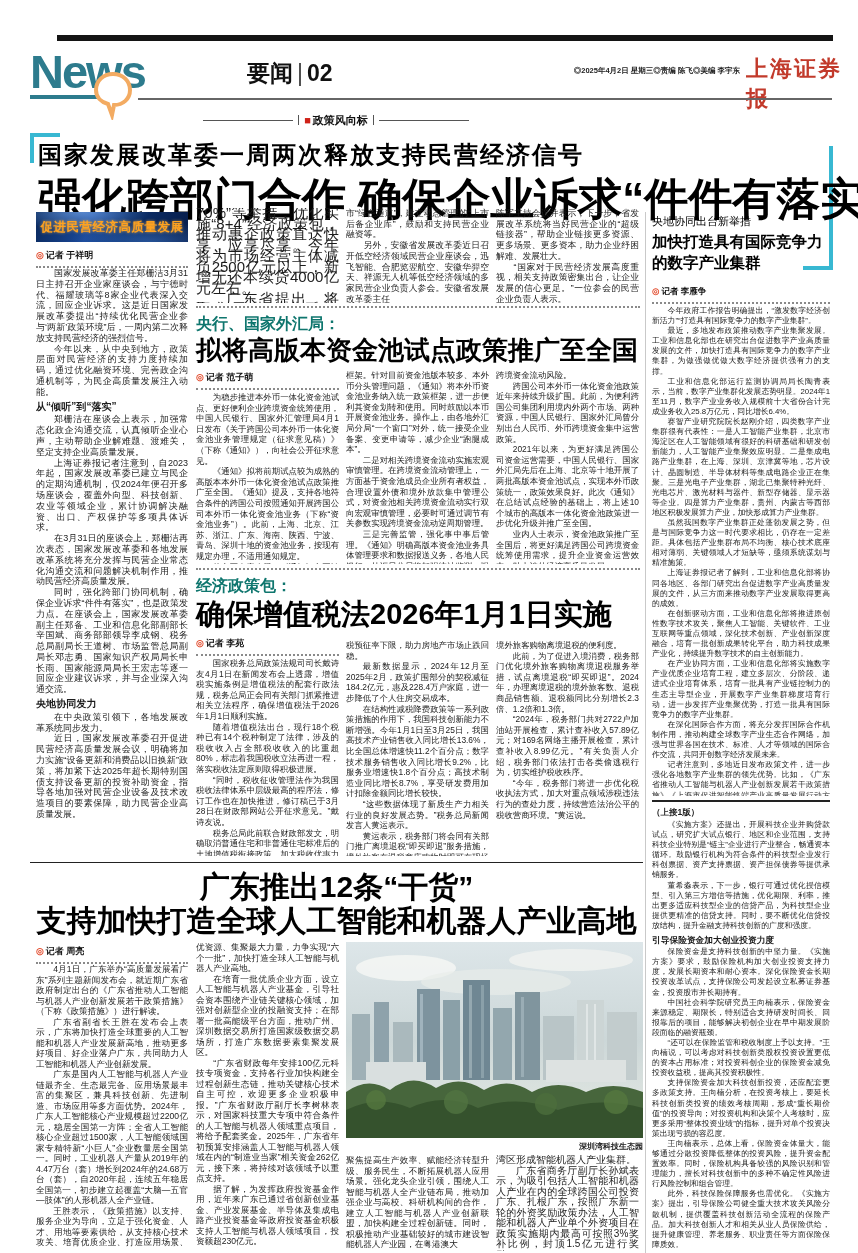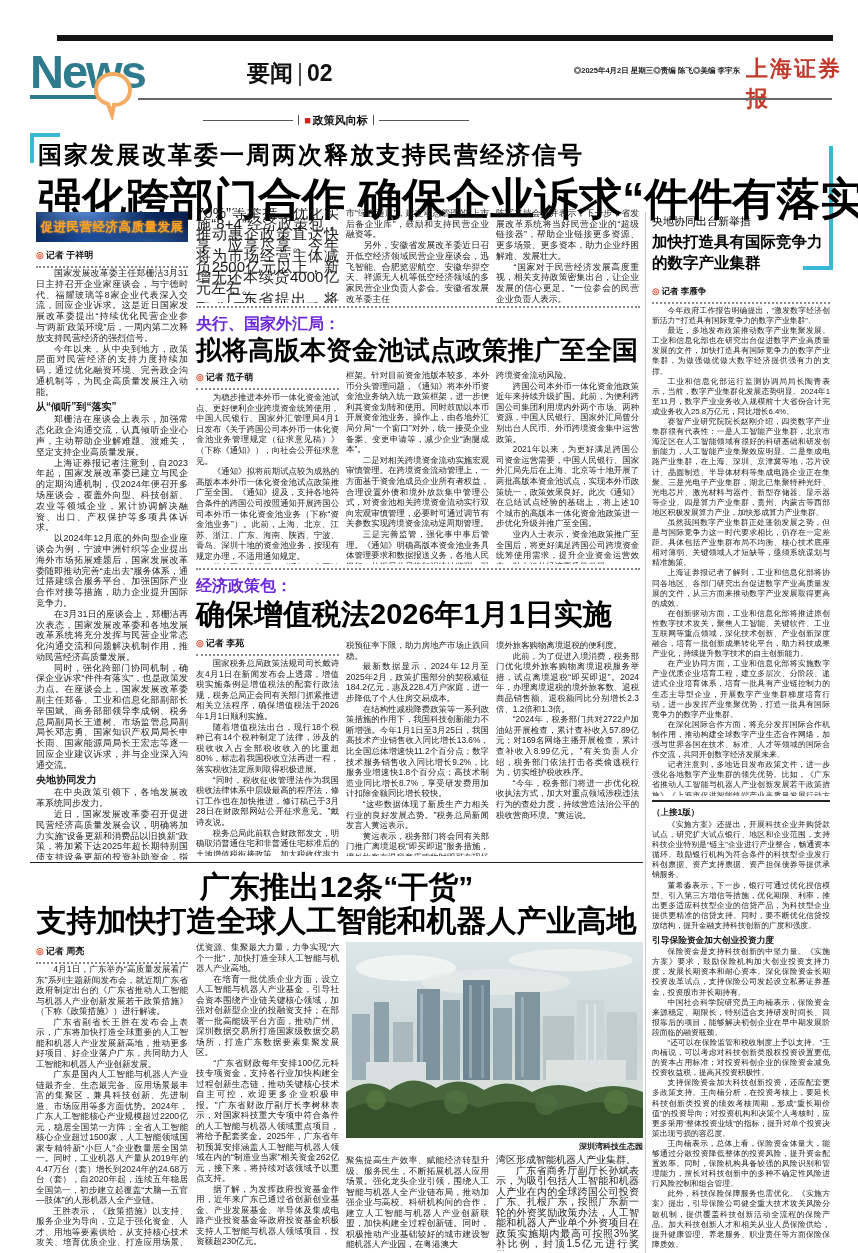--- a/index.html
+++ b/index.html
@@ -34,21 +34,21 @@
   .kicker-lead { position:absolute; font-size:24px; font-weight:800; letter-spacing:2px; color:#000; }
   .headline-lead { position:absolute; font-size:44px; font-weight:900; letter-spacing:0px; color:#000; white-space:nowrap; }
   .banner { position:absolute; display:flex; align-items:center; justify-content:center;
             background:
               radial-gradient(ellipse at 30% 0%, rgba(140,190,255,0.55), rgba(0,0,0,0) 45%),
               radial-gradient(ellipse at 75% 100%, rgba(90,160,255,0.35), rgba(0,0,0,0) 50%),
               linear-gradient(105deg,#0a2a5e 0%,#1a4898 35%,#0b2f6b 60%,#071d4a 100%);
             }
   .banner span { color:#ffa21f; font-weight:900; font-size:12.5px; letter-spacing:0.5px;
                  text-shadow:0 0 3px rgba(255,180,60,0.8); }
-  .mid-kicker { position:absolute; font-size:16px; font-weight:800; color:#6d28d9; }
+  .mid-kicker { position:absolute; font-size:16px; font-weight:800; color:#0f766e; }
   .mid-headline { position:absolute; font-weight:900; color:#000; white-space:nowrap; }
   .center-headline { position:absolute; text-align:center; font-weight:900; color:#000; }
   .r-kicker { position:absolute; font-size:11px; font-weight:400; color:#000; }
   .r-headline { position:absolute; font-size:15.5px; font-weight:900; line-height:21px; color:#000; }
   .cont-label { position:absolute; font-size:8.5px; font-weight:800; }
   .vdiv { position:absolute; width:1px; background:#c9c9c9; }
   .photo-frame { position:absolute; overflow:hidden; background:#ccd5d6; }
   .caption { position:absolute; font-size:8px; font-weight:bold; text-align:right; color:#222; }
 </style>
 </head>
@@ -90,21 +90,20 @@
     </div>
     <div class="byline" style="left:36px;top:249px;width:152px;">
       <span class="ring">◎</span><span>记者 于祥明</span>
     </div>
     <div class="col" style="left:36px;top:268px;width:152px;height:592px;font-size:9px;line-height:10.8px;">
         <div class="para">国家发展改革委主任郑栅洁3月31日主持召开企业家座谈会，与宁德时代、福耀玻璃等8家企业代表深入交流，回应企业诉求。这是近日国家发展改革委提出“持续优化民营企业参与‘两新’政策环境”后，一周内第二次释放支持民营经济的强烈信号。</div>
         <div class="para">今年以来，从中央到地方，政策层面对民营经济的支持力度持续加码，通过优化融资环境、完善政企沟通机制等，为民企高质量发展注入动能。</div>
         <div class="col-subhead">从“倾听”到“落实”</div>
         <div class="para">郑栅洁在座谈会上表示，加强常态化政企沟通交流，认真倾听企业心声，主动帮助企业解难题、渡难关，坚定支持企业高质量发展。</div>
         <div class="para">上海证券报记者注意到，自2023年起，国家发展改革委已建立与民企的定期沟通机制，仅2024年便召开多场座谈会，覆盖外向型、科技创新、农业等领域企业，累计协调解决融资、出口、产权保护等多项具体诉求。</div>
-        <div class="para">以2024年12月底的外向型企业座谈会为例，宁波申洲针织等企业提出海外市场拓展难题后，国家发展改革委随即推动完善“走出去”服务体系，通过搭建综合服务平台、加强国际产业合作对接等措施，助力企业提升国际竞争力。</div>
         <div class="para">在3月31日的座谈会上，郑栅洁再次表态，国家发展改革委和各地发展改革系统将充分发挥与民营企业常态化沟通交流和问题解决机制作用，推动民营经济高质量发展。</div>
         <div class="para">同时，强化跨部门协同机制，确保企业诉求“件件有落实”，也是政策发力点。在座谈会上，国家发展改革委副主任郑备、工业和信息化部副部长辛国斌、商务部部领导李成钢、税务总局副局长王道树、市场监管总局副局长邓志勇、国家知识产权局局长申长雨、国家能源局局长王宏志等逐一回应企业建议诉求，并与企业深入沟通交流。</div>
         <div class="col-subhead">央地协同发力</div>
         <div class="para">在中央政策引领下，各地发展改革系统同步发力。</div>
         <div class="para">近日，国家发展改革委召开促进民营经济高质量发展会议，明确将加力实施“设备更新和消费品以旧换新”政策，将加紧下达2025年超长期特别国债支持设备更新的投资补助资金，指导各地加强对民营企业设备及技术改造项目的要素保障，助力民营企业高质量发展。</div>
       </div>
     <div class="col" style="left:196px;top:208px;width:143px;height:95px;font-size:15px;line-height:10.7px;">
         <div class="para cont">70%”等举措，优化实施“8+4”经济政策包，推动惠企政策直达快享，应享尽享。今年将为市场经营主体减负2500亿元以上，新增无还本续贷4000亿元左右。</div>
         <div class="para">广东省提出，将聚焦民营企业融资难、融资贵问题，进一步畅通民营企业融资渠道，包括加强与金融机构联动，拓宽信贷、债券、股权等融资渠道，用好民营企业上</div>
       </div>

